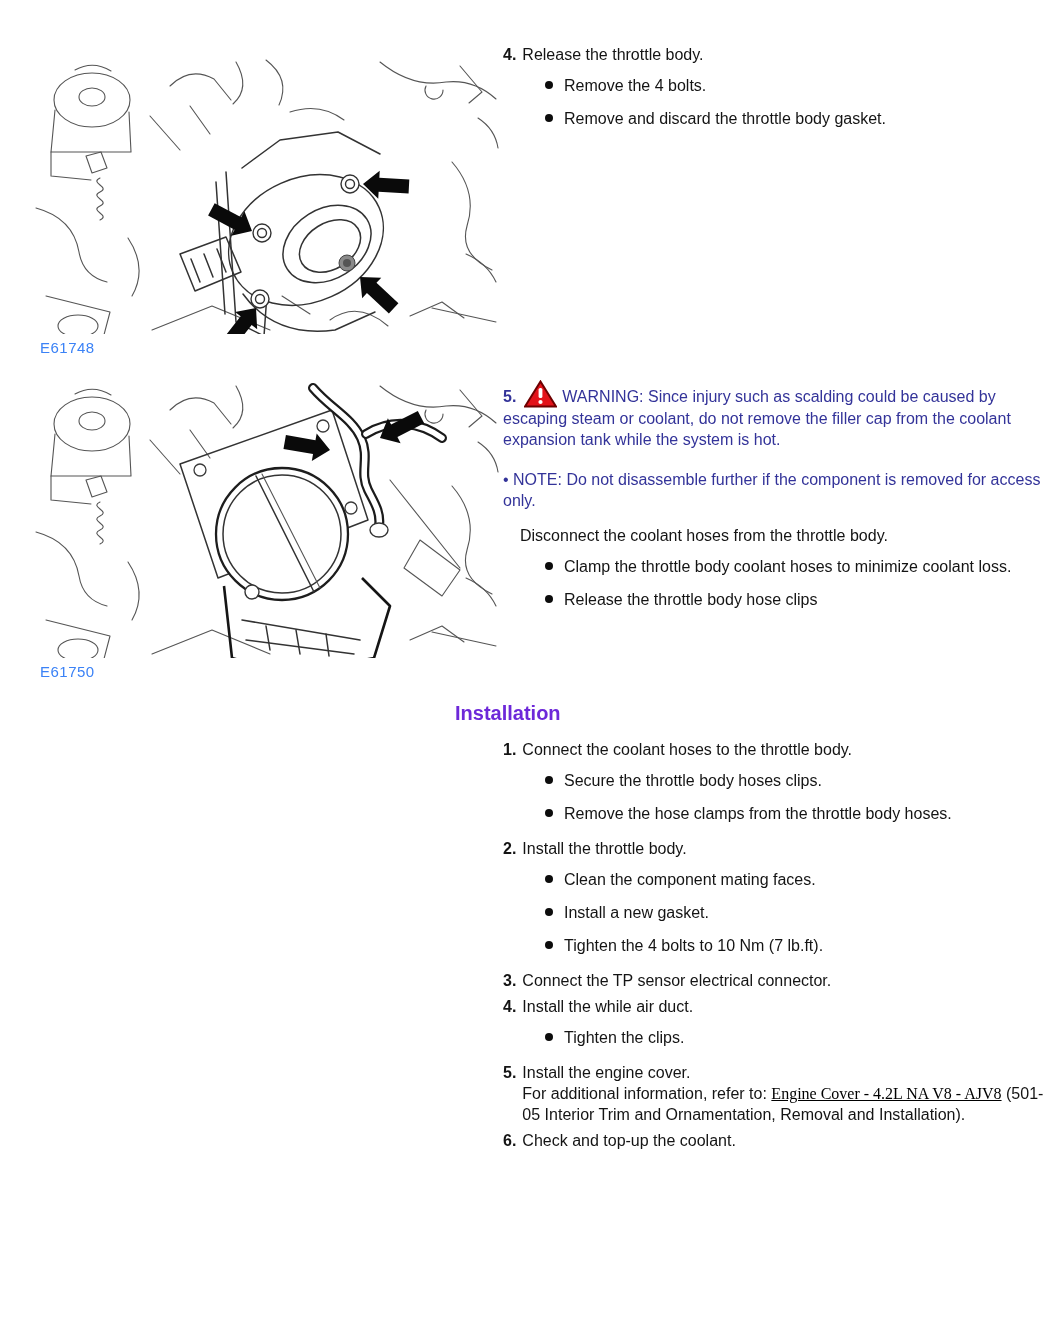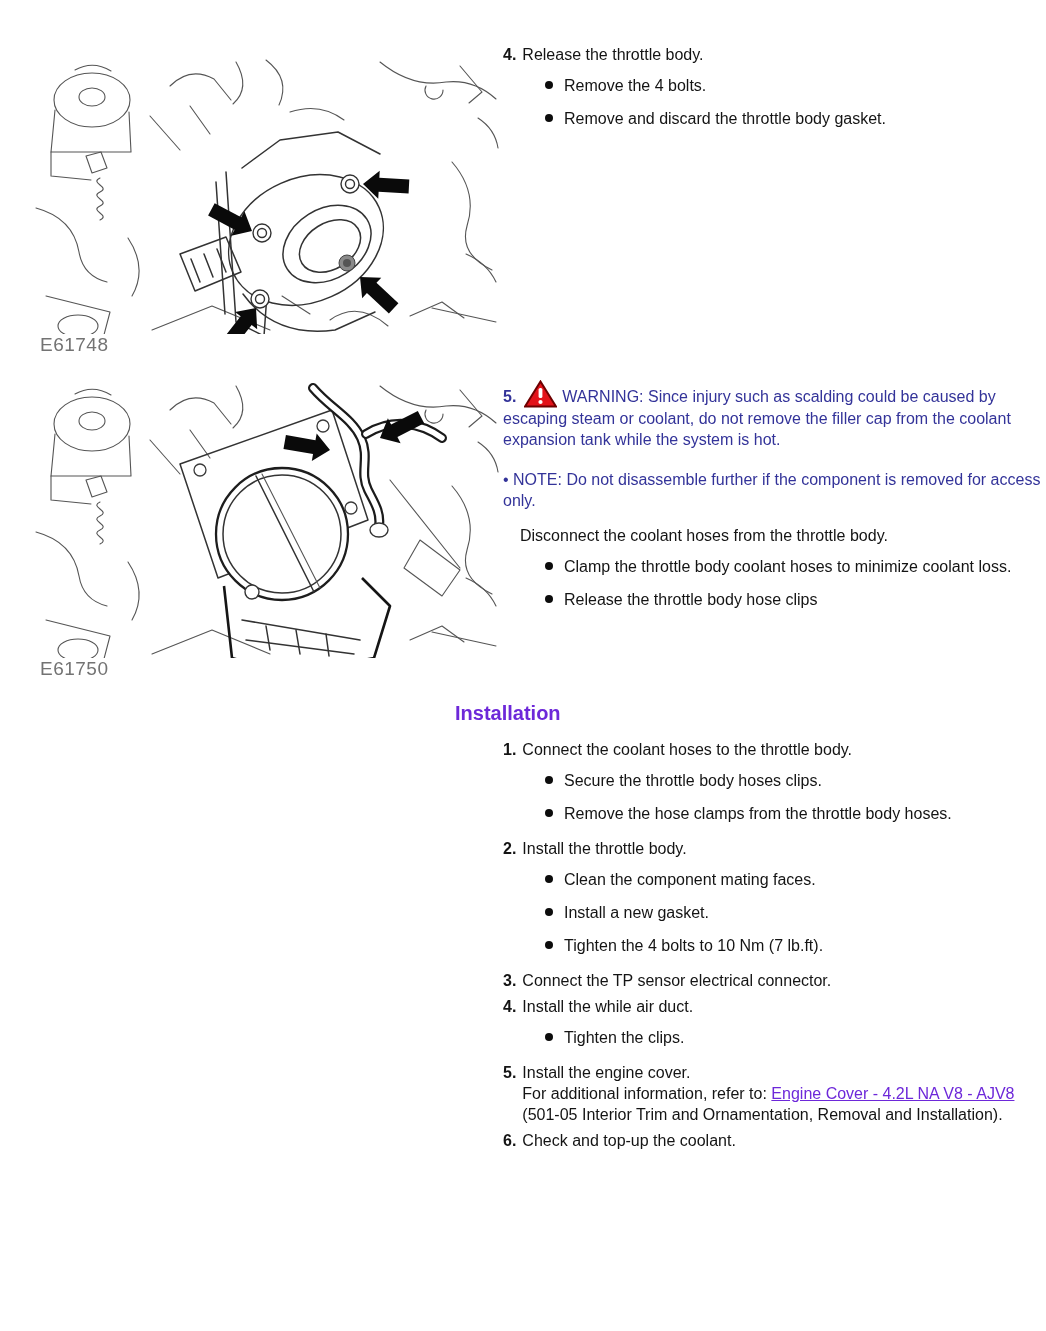--- a/index.html
+++ b/index.html
@@ -9,21 +9,21 @@
     font-size:16px; color:#141414;
   }
   .page { position:relative; width:1046px; height:1331px; overflow:hidden; }
 
   figure { margin:0; position:absolute; }
   #fig1 { left:30px; top:56px;  width:472px; height:302px; }
   #fig2 { left:30px; top:380px; width:472px; height:302px; }
   .diagram { width:472px; height:278px; display:block; }
   figcaption {
     position:absolute; left:10px; bottom:2px;
-    font-size:19px; color:#737373; letter-spacing:.5px;
+    font-size:15px; color:#3b82f6; letter-spacing:.5px;
   }
 
   
   .ln  { fill:none; stroke:#555; stroke-width:1.1; stroke-linecap:round; stroke-linejoin:round; }
   .ln2 { fill:none; stroke:#333; stroke-width:1.5; stroke-linecap:round; stroke-linejoin:round; }
   .thick { fill:none; stroke:#151515; stroke-width:2.6; stroke-linejoin:round; }
   .bore { fill:#ffffff; stroke:#1d1d1d; stroke-width:2.3; }
   .tube { fill:none; stroke:#1b1b1b; stroke-width:10; stroke-linecap:round; }
   .tube-core { fill:none; stroke:#ffffff; stroke-width:5.5; stroke-linecap:round; }
   .arrow { fill:#0a0a0a; stroke:none; }
@@ -50,21 +50,21 @@
   .blue { color:#333399; }
   .warn-para { margin:0 16px 19px 0; line-height:21px; }
   .warning-icon-svg { width:33px; height:28px; vertical-align:-6px; margin:0 5px 0 2px; }
   .note-para { margin:0 0 14px 0; line-height:21px; }
   .action { margin:0 0 7px 0; padding-left:17px; line-height:21px; }
 
   h2.section-heading { font-size:20px; margin:0 0 14px 0; color:#6d28d9; font-weight:bold; }
   .steps { padding-left:48px; }
   .step-body { line-height:21px; }
   .ref { line-height:21px; }
-  a.doclink { color:#6d28d9; text-decoration:underline; cursor:pointer; }
+  a.doclink { color:#000000; text-decoration:underline; cursor:pointer;font-family:Liberation Serif, serif; }
 </style>
 </head>
 <body>
 
 <div class="page">
 
   <figure id="fig1">
     <svg class="diagram" viewBox="0 0 472 278" aria-hidden="true">
       <g class="ln">
         <path d="M45,14 q18,-10 36,1"></path>

